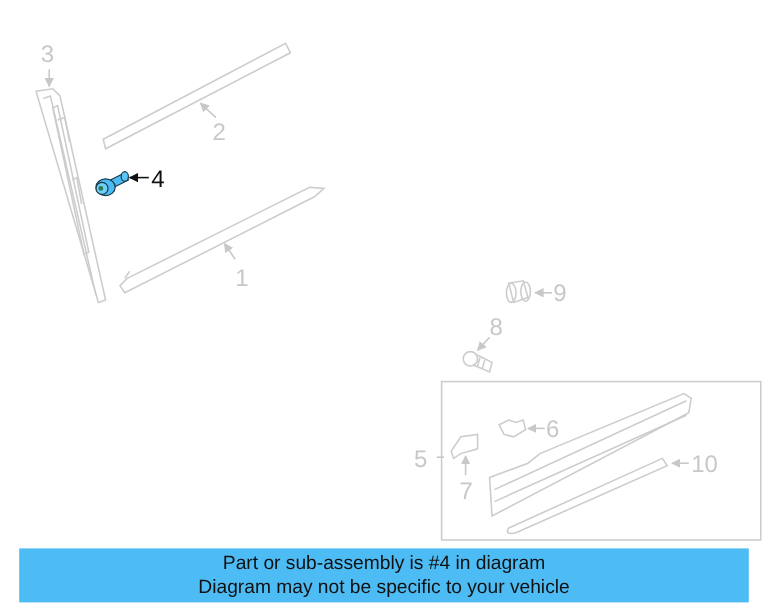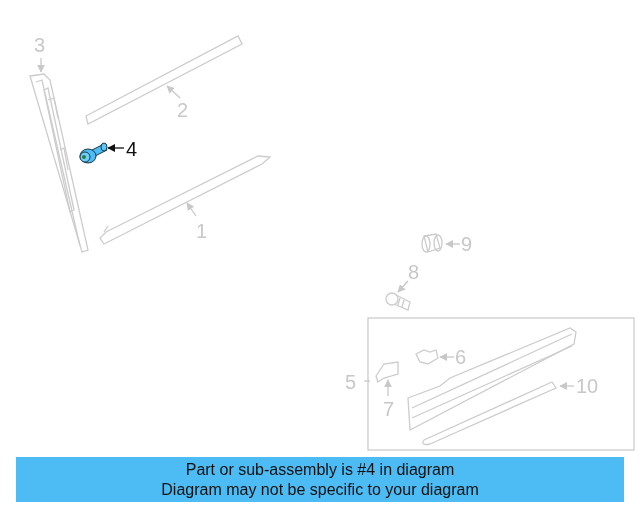--- a/index.html
+++ b/index.html
@@ -97,14 +97,14 @@
 
   <g fill="none" stroke="#cccccc" stroke-width="1.3">
     <path d="M424,440 L552,382 L556,388 L430,444 Q420,446 424,440 Z"></path>
   </g>
   <line x1="574" y1="386" x2="560" y2="386" stroke="#c8c8c8" stroke-width="1.3" marker-end="url(#arrowGray)"></line>
   <text class="callout-label" x="576" y="393"><tspan>10</tspan></text>
 </svg>
 
 <div class="banner">
   <div>Part or sub-assembly is #4 in diagram</div>
-  <div>Diagram may not be specific to your diagram</div>
+  <div>Diagram may not be specific to your vehicle</div>
 </div>
 
 </body></html>

